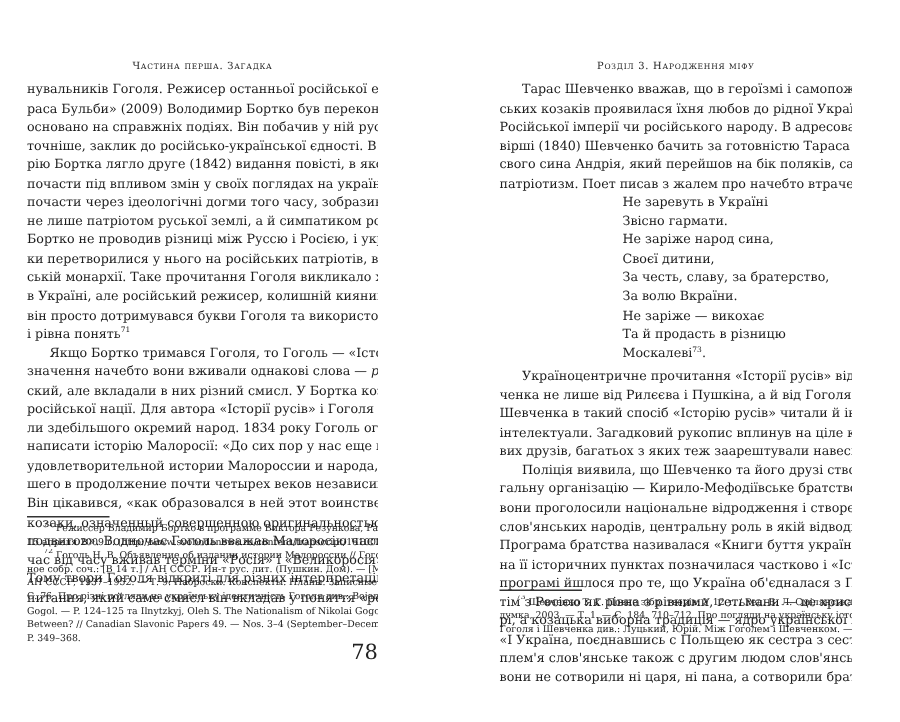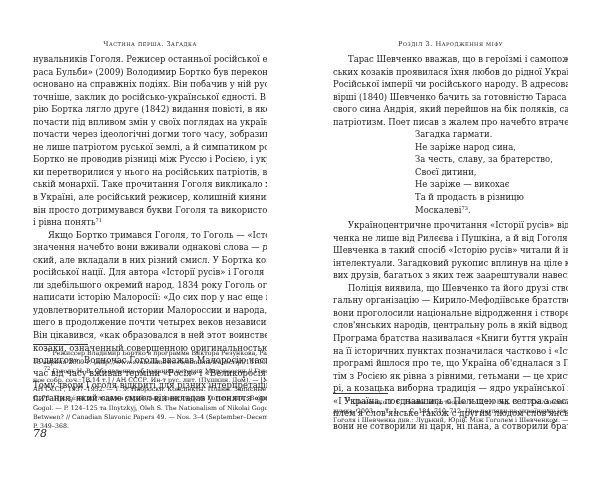--- a/index.html
+++ b/index.html
@@ -1,21 +1,21 @@
 <!DOCTYPE html>
 <html><head>
 <meta charset="utf-8">
 <style>
   html, body { margin: 0; padding: 0; }
   body {
     width: 600px; height: 481px; background: #ffffff; position: relative; overflow: hidden;
     font-family: "DejaVu Serif", "Liberation Serif", serif; color: #1c1c1c;
   }
   .page { position: absolute; top: 0; height: 481px; }
-  .page.left { left: 33px; width: 234px; }
+  .page.left { left: 18px; width: 234px; }
   .page.right { left: 333px; width: 235px; }
   .runhead {
     position: absolute; top: 40px; left: 0; right: 0; text-align: center;
     font-size: 6.6px; letter-spacing: 0.5px; font-variant: small-caps; color: #222;
   }
   .body {
     position: absolute; top: 53px; left: 0; right: 0;
     font-size: 8.45px; line-height: 12.55px; text-align: justify; hyphens: manual;
   }
   .body p { margin: 0; text-indent: 0; }
@@ -26,21 +26,21 @@
   .poem { padding-left: 82px; font-size: 8.45px; line-height: 12.55px; }
   .poem .pl { display: block; white-space: nowrap; }
   .fn-rule { position: absolute; left: 0; width: 55px; border-top: 0.7px solid #333; }
   .footnotes {
     position: absolute; left: 0; right: 0;
     font-size: 6.25px; line-height: 9.1px; color: #222;
   }
   .footnotes .fl { display: block; white-space: nowrap; overflow: hidden; text-align: justify; text-align-last: justify; }
   .footnotes .fl.last { text-align-last: left; }
   .footnotes .fl.ind { padding-left: 11px; }
-  .pagenum { position: absolute; top: 427px; left: 0; right: 0; text-align: left; font-size: 11px; font-style: italic; color: #222; }
+  .pagenum { position: absolute; top: 427px; left: 0; right: 0; text-align: right; font-size: 14px; color: #222; }
   i { font-style: italic; }
 </style>
 </head>
 <body>
 
 <div class="page left">
   <div class="runhead">Частина перша. Загадка</div>
 
   <div class="body">
     <p>
@@ -99,24 +99,26 @@
   <div class="body">
     <p>
       <span class="line ind">Тарас Шевченко вважав, що в героїзмі і самопожертві гоголів-</span>
       <span class="line">ських козаків проявилася їхня любов до рідної України, а не до</span>
       <span class="line">Російської імперії чи російського народу. В адресованому Гоголю</span>
       <span class="line">вірші (1840) Шевченко бачить за готовністю Тараса Бульби вбити</span>
       <span class="line">свого сина Андрія, який перейшов на бік поляків, саме український</span>
       <span class="line">патріотизм. Поет писав з жалем про начебто втрачені традиції Буль-</span>
     </p>
     <div class="poem">
-      <span class="pl">Загадка гармати.</span>
+      <span class="pl">Не заревуть в Україні</span>
+      <span class="pl">Звісно гармати.</span>
       <span class="pl">Не заріже народ сина,</span>
+      <span class="pl">Своєї дитини,</span>
       <span class="pl">За честь, славу, за братерство,</span>
-      <span class="pl">Своєї дитини,</span>
+      <span class="pl">За волю Вкраїни.</span>
       <span class="pl">Не заріже — викохає</span>
       <span class="pl">Та й продасть в різницю</span>
       <span class="pl"><span>Москалеві</span><sup>73</sup><span>.</span></span>
     </div>
     <p style="margin-top:3px">
       <span class="line ind">Україноцентричне прочитання «Історії русів» відособило Шев-</span>
       <span class="line">ченка не лише від Рилєєва і Пушкіна, а й від Гоголя. Звісно, крім</span>
       <span class="line">Шевченка в такий спосіб «Історію русів» читали й інші українські</span>
       <span class="line">інтелектуали. Загадковий рукопис вплинув на ціле коло Шевченко-</span>
       <span class="line last">вих друзів, багатьох з яких теж заарештували навесні 1847 року.</span>

